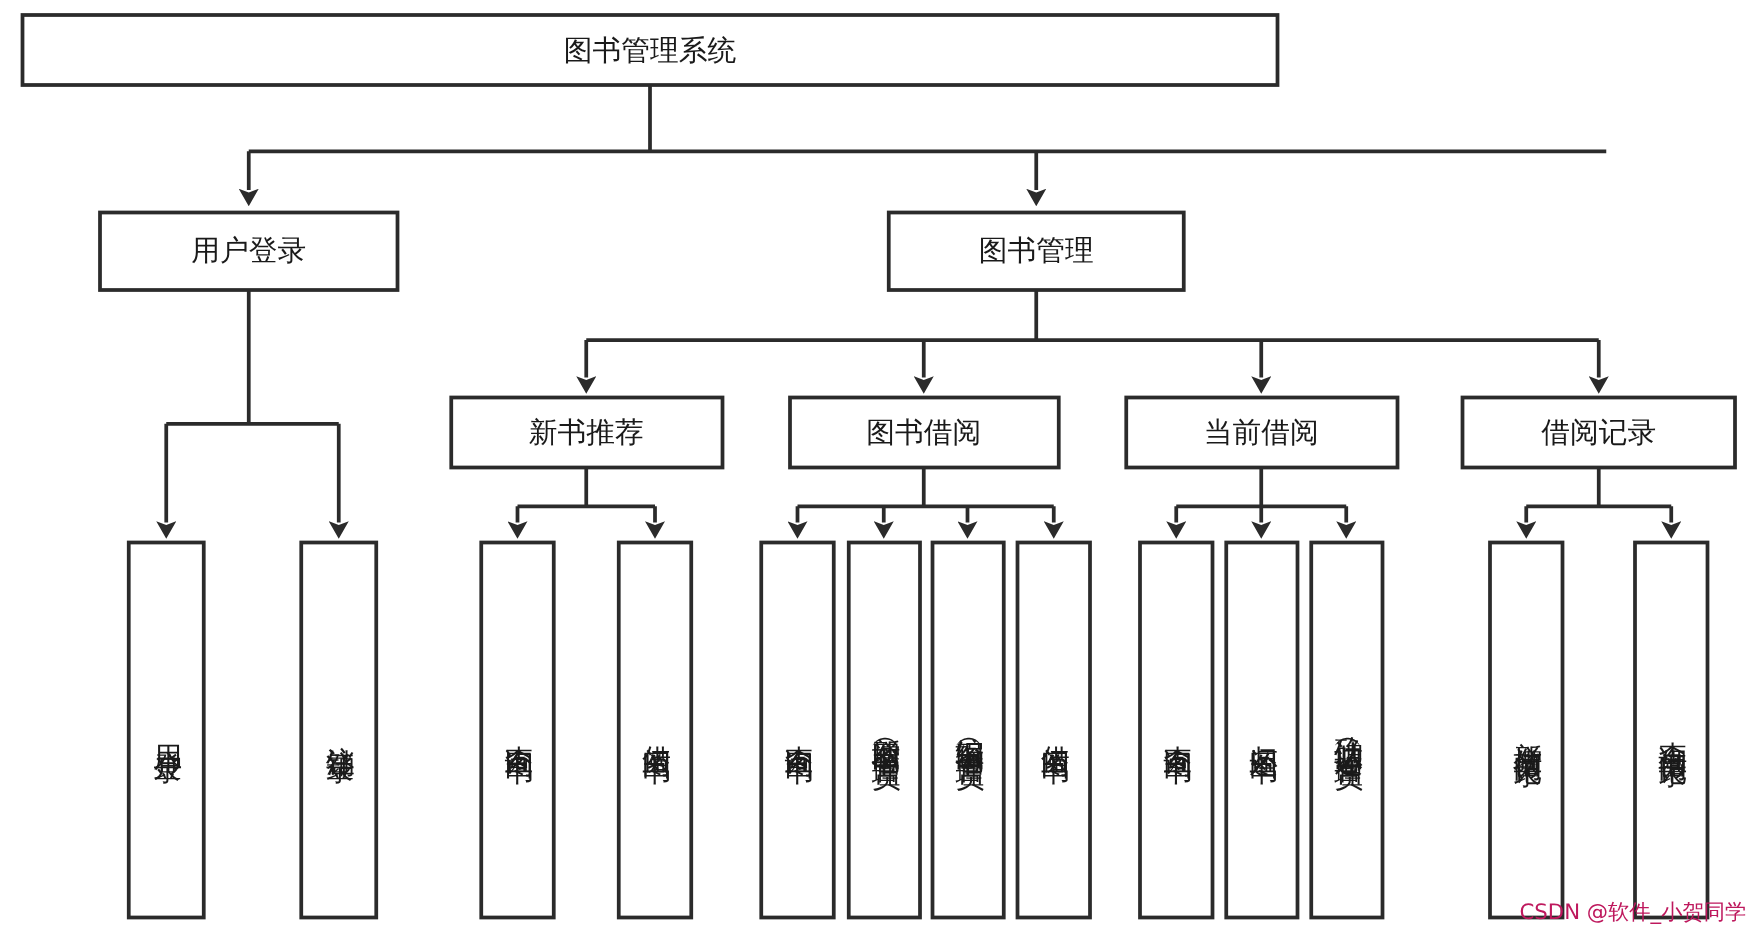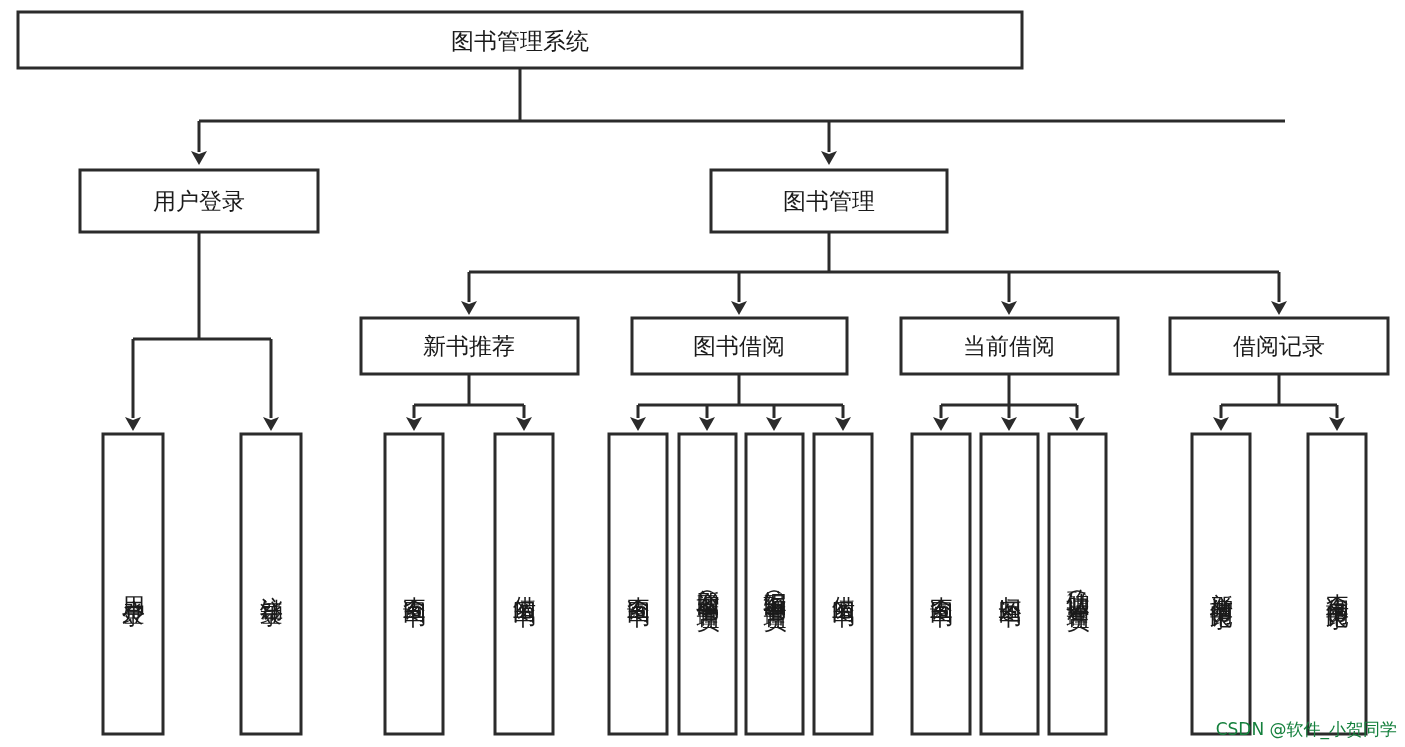--- a/index.html
+++ b/index.html
@@ -65,21 +65,21 @@
     letter-spacing: 3px;
     color: #1a1a1a;
     white-space: nowrap;
   }
   .watermark {
     position: absolute;
     right: 8px;
     bottom: 6px;
     font-family: "DejaVu Sans", "Liberation Sans", sans-serif;
     font-size: 17px;
-    color: #15803d;
+    color: #be185d;
     white-space: nowrap;
   }
 </style>
 </head>
 <body>
 
 <div id="diagram-root">
 
   <svg class="diagram-canvas" viewBox="0 0 1405 747">
     <defs>

